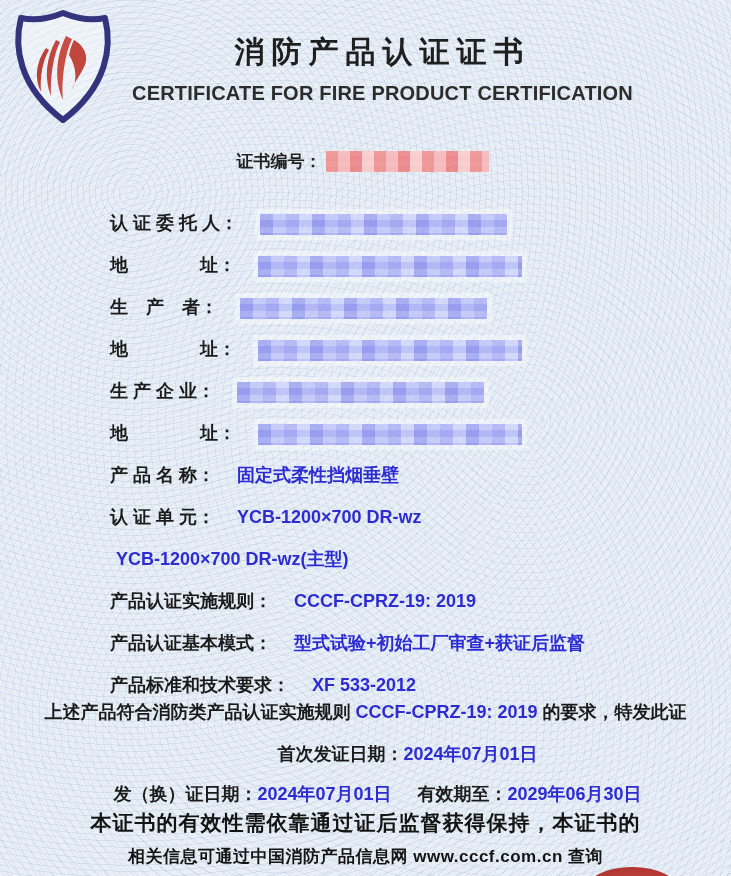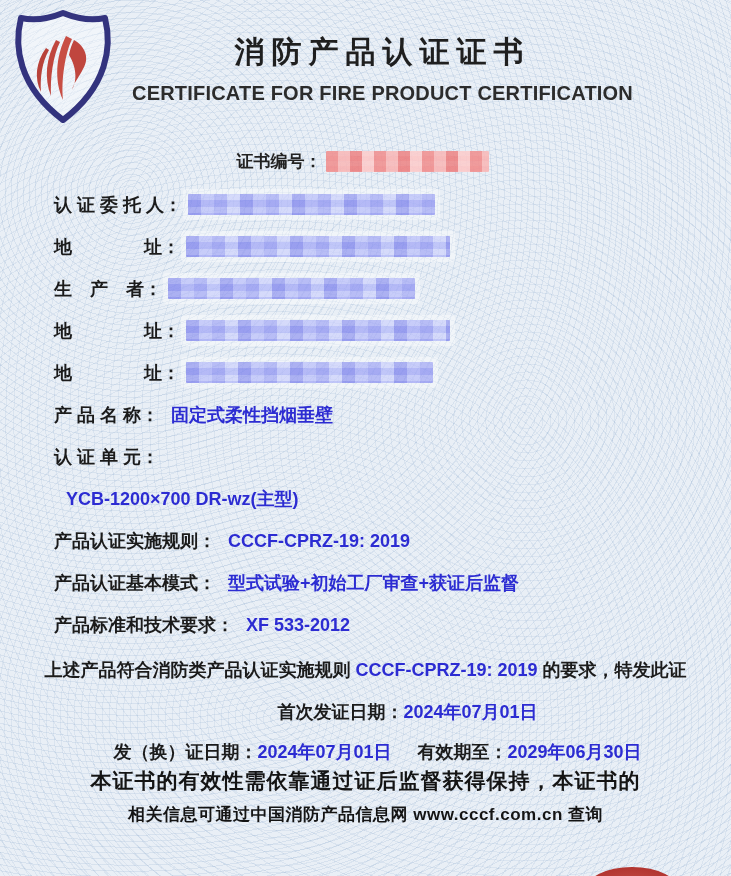--- a/index.html
+++ b/index.html
@@ -32,27 +32,27 @@
   .certno-label{font-size:17px;font-weight:600;color:#222;}
   .redact{display:inline-block;vertical-align:middle;}
   .redact-red{
     width:163px;height:21px;margin-left:4px;border-radius:1px;
     background:
       repeating-linear-gradient(90deg, rgba(240,140,140,.85) 0 12px, rgba(248,182,182,.85) 12px 24px, rgba(236,122,122,.8) 24px 36px, rgba(252,202,202,.85) 36px 48px),
       repeating-linear-gradient(180deg, rgba(255,255,255,.25) 0 5px, rgba(240,130,130,.3) 5px 10px);
   }
   #fields{margin-top:21px;}
   .field-row{
-    height:42px;display:flex;align-items:flex-start;padding-left:54px;
+    height:42px;display:flex;align-items:flex-end;padding-left:110px;gap:16px;
   }
   .field-label{
     font-size:18px;font-weight:700;line-height:24px;color:#1b1b1b;white-space:pre;
   }
   .field-value{
-    font-size:18px;font-weight:600;line-height:24px;color:#2c2cd2;margin-left:12px;white-space:pre;
+    font-size:18px;font-weight:600;line-height:24px;color:#2c2cd2;margin-left:6px;white-space:pre;
   }
   .redact-blue{
     width:247px;height:21px;margin-left:6px;margin-top:1px;border-radius:1px;
     box-shadow:0 0 0 5px rgba(255,255,255,0.38);
     background:
       repeating-linear-gradient(90deg, rgba(126,131,236,.6) 0 13px, rgba(172,177,248,.6) 13px 26px, rgba(146,151,242,.6) 26px 39px, rgba(192,197,252,.55) 39px 52px),
       repeating-linear-gradient(180deg, rgba(255,255,255,.28) 0 6px, rgba(130,135,240,.38) 6px 13px);
   }
   .field-row:nth-child(2) .redact-blue,
   .field-row:nth-child(4) .redact-blue,
@@ -112,33 +112,38 @@
     <div class="field-row">
       <span class="field-label">生　产　者：</span>
     <span class="redact redact-blue"></span>
       </div>
 
     <div class="field-row">
       <span class="field-label">地　　　　址：</span>
     <span class="redact redact-blue"></span>
       </div>
 
+    <div class="field-row">
+      <span class="field-label">生 产 企 业：</span>
+    <span class="redact redact-blue"></span>
+      </div>
 
     <div class="field-row">
       <span class="field-label">地　　　　址：</span>
     <span class="redact redact-blue"></span>
       </div>
 
     <div class="field-row">
       <span class="field-label">产 品 名 称：</span>
     <span class="field-value">固定式柔性挡烟垂壁</span>
       </div>
 
     <div class="field-row">
       <span class="field-label">认 证 单 元：</span>
+    <span class="field-value">YCB-1200×700 DR-wz</span>
       </div>
 
     <div class="field-row">
     <span class="field-value">YCB-1200×700 DR-wz(主型)</span>
       </div>
 
     <div class="field-row">
       <span class="field-label">产品认证实施规则：</span>
     <span class="field-value">CCCF-CPRZ-19: 2019</span>
       </div>

